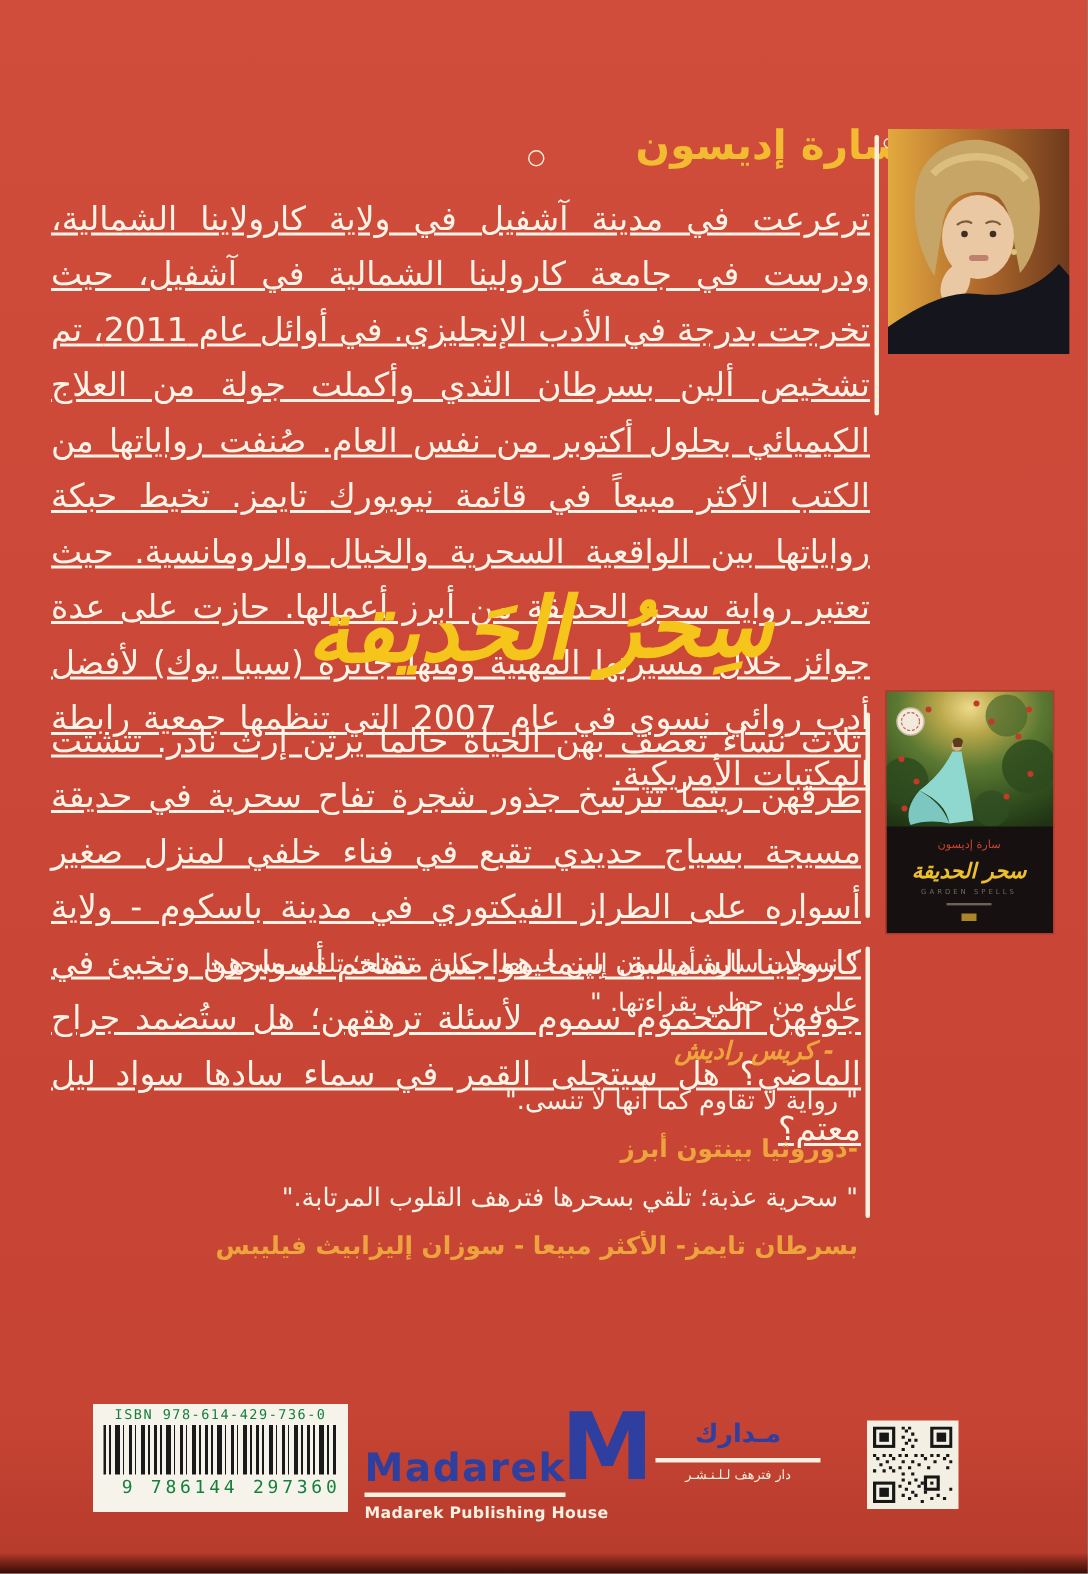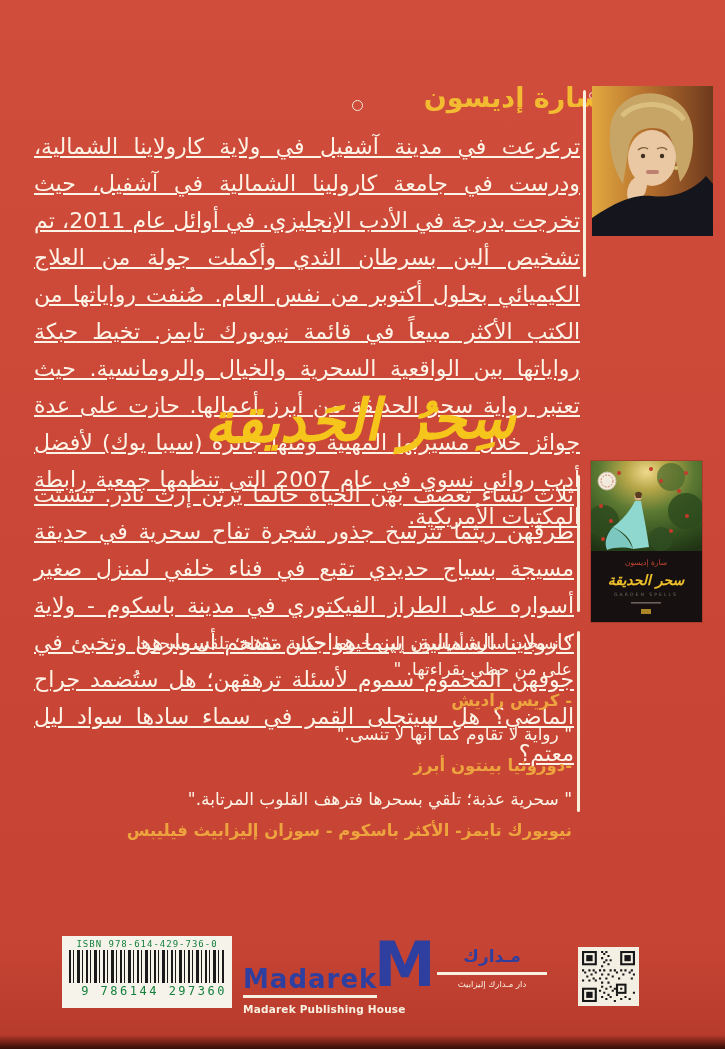--- a/index.html
+++ b/index.html
@@ -42,21 +42,21 @@
   .synopsis{left:34px;top:476px;width:540px;}
 
   
   .cover-thumb{left:591px;top:461px;width:111px;height:161px;box-shadow:0 0 0 1px rgba(0,0,0,.15);}
   .cover-thumb svg{display:block;width:100%;height:100%;}
 
   
   .quotes{left:118px;top:630px;width:454px;color:#fdf4e7;font-size:17px;line-height:26px;text-align:right;}
   .quote{margin:0 0 6px 0;}
   .attribution{color:#eda43e;font-weight:600;font-size:16.5px;margin:0 0 7px 0;}
-  .attr-1{margin-right:0;padding-left:290px;}
+  .attr-1{margin-right:16px;padding-left:290px;font-style:italic;}
   .attr-2{margin-right:0;padding-left:293px;}
   .attr-3{margin-right:0;padding-left:132px;white-space:nowrap;}
 
   
   .barcode-box{
     left:62px;top:936px;width:170px;height:72px;background:#f6f3ea;
     box-sizing:border-box;padding:3px 5px 2px 5px;color:#15803d;
   }
   .isbn-label{font-family:"DejaVu Sans Mono",monospace;font-size:9px;letter-spacing:1px;text-align:center;white-space:nowrap;}
   .bars{
@@ -174,41 +174,41 @@
       <rect x="50" y="148" width="10" height="5" fill="#c79a2b" opacity="0.85"></rect>
     </svg>
   </div>
 
   <div class="abs quotes arabic">
     <div class="quote">" نسجت ساره أديسون إلين خيوط حكاية مذهلة؛ تلقي بسحرها على من حظي بقراءتها. "</div>
     <div class="attribution attr-1">- كريس راديش</div>
     <div class="quote">" رواية لا تقاوم كما أنها لا تنسى."</div>
     <div class="attribution attr-2">-دوروثيا بينتون أبرز</div>
     <div class="quote">" سحرية عذبة؛ تلقي بسحرها فترهف القلوب المرتابة."</div>
-    <div class="attribution attr-3">نيويورك تايمز- الأكثر باسكوم - سوزان إليزابيث فيليبس</div>
+    <div class="attribution attr-3">بسرطان تايمز- الأكثر مبيعا - سوزان إليزابيث فيليبس</div>
   </div>
 
   <div class="abs barcode-box">
     <div class="isbn-label">ISBN 978-614-429-736-0</div>
     <div class="bars"></div>
     <div class="isbn-digits">9 786144 297360</div>
   </div>
 
   <div class="abs madarek-en">
     <div class="latin">Madarek</div>
     <div class="logo-underline"></div>
     <div class="sub">Madarek Publishing House</div>
   </div>
 
   <div class="abs m-monogram">M</div>
 
   <div class="abs madarek-ar arabic">
     <div class="ar">مـدارك</div>
     <div class="logo-underline"></div>
-    <div class="sub">دار مـدارك إليزابيث</div>
+    <div class="sub">دار فترهف لـلـنـشـر</div>
   </div>
 
   <div class="abs qr">
     <svg viewBox="0 0 25 25" preserveAspectRatio="none">
       <g fill="#171717">
         <rect x="0" y="0" width="7" height="7"></rect>
           <rect x="18" y="0" width="7" height="7"></rect>
           <rect x="0" y="18" width="7" height="7"></rect>
       </g>
       <g fill="#f3efe3">

